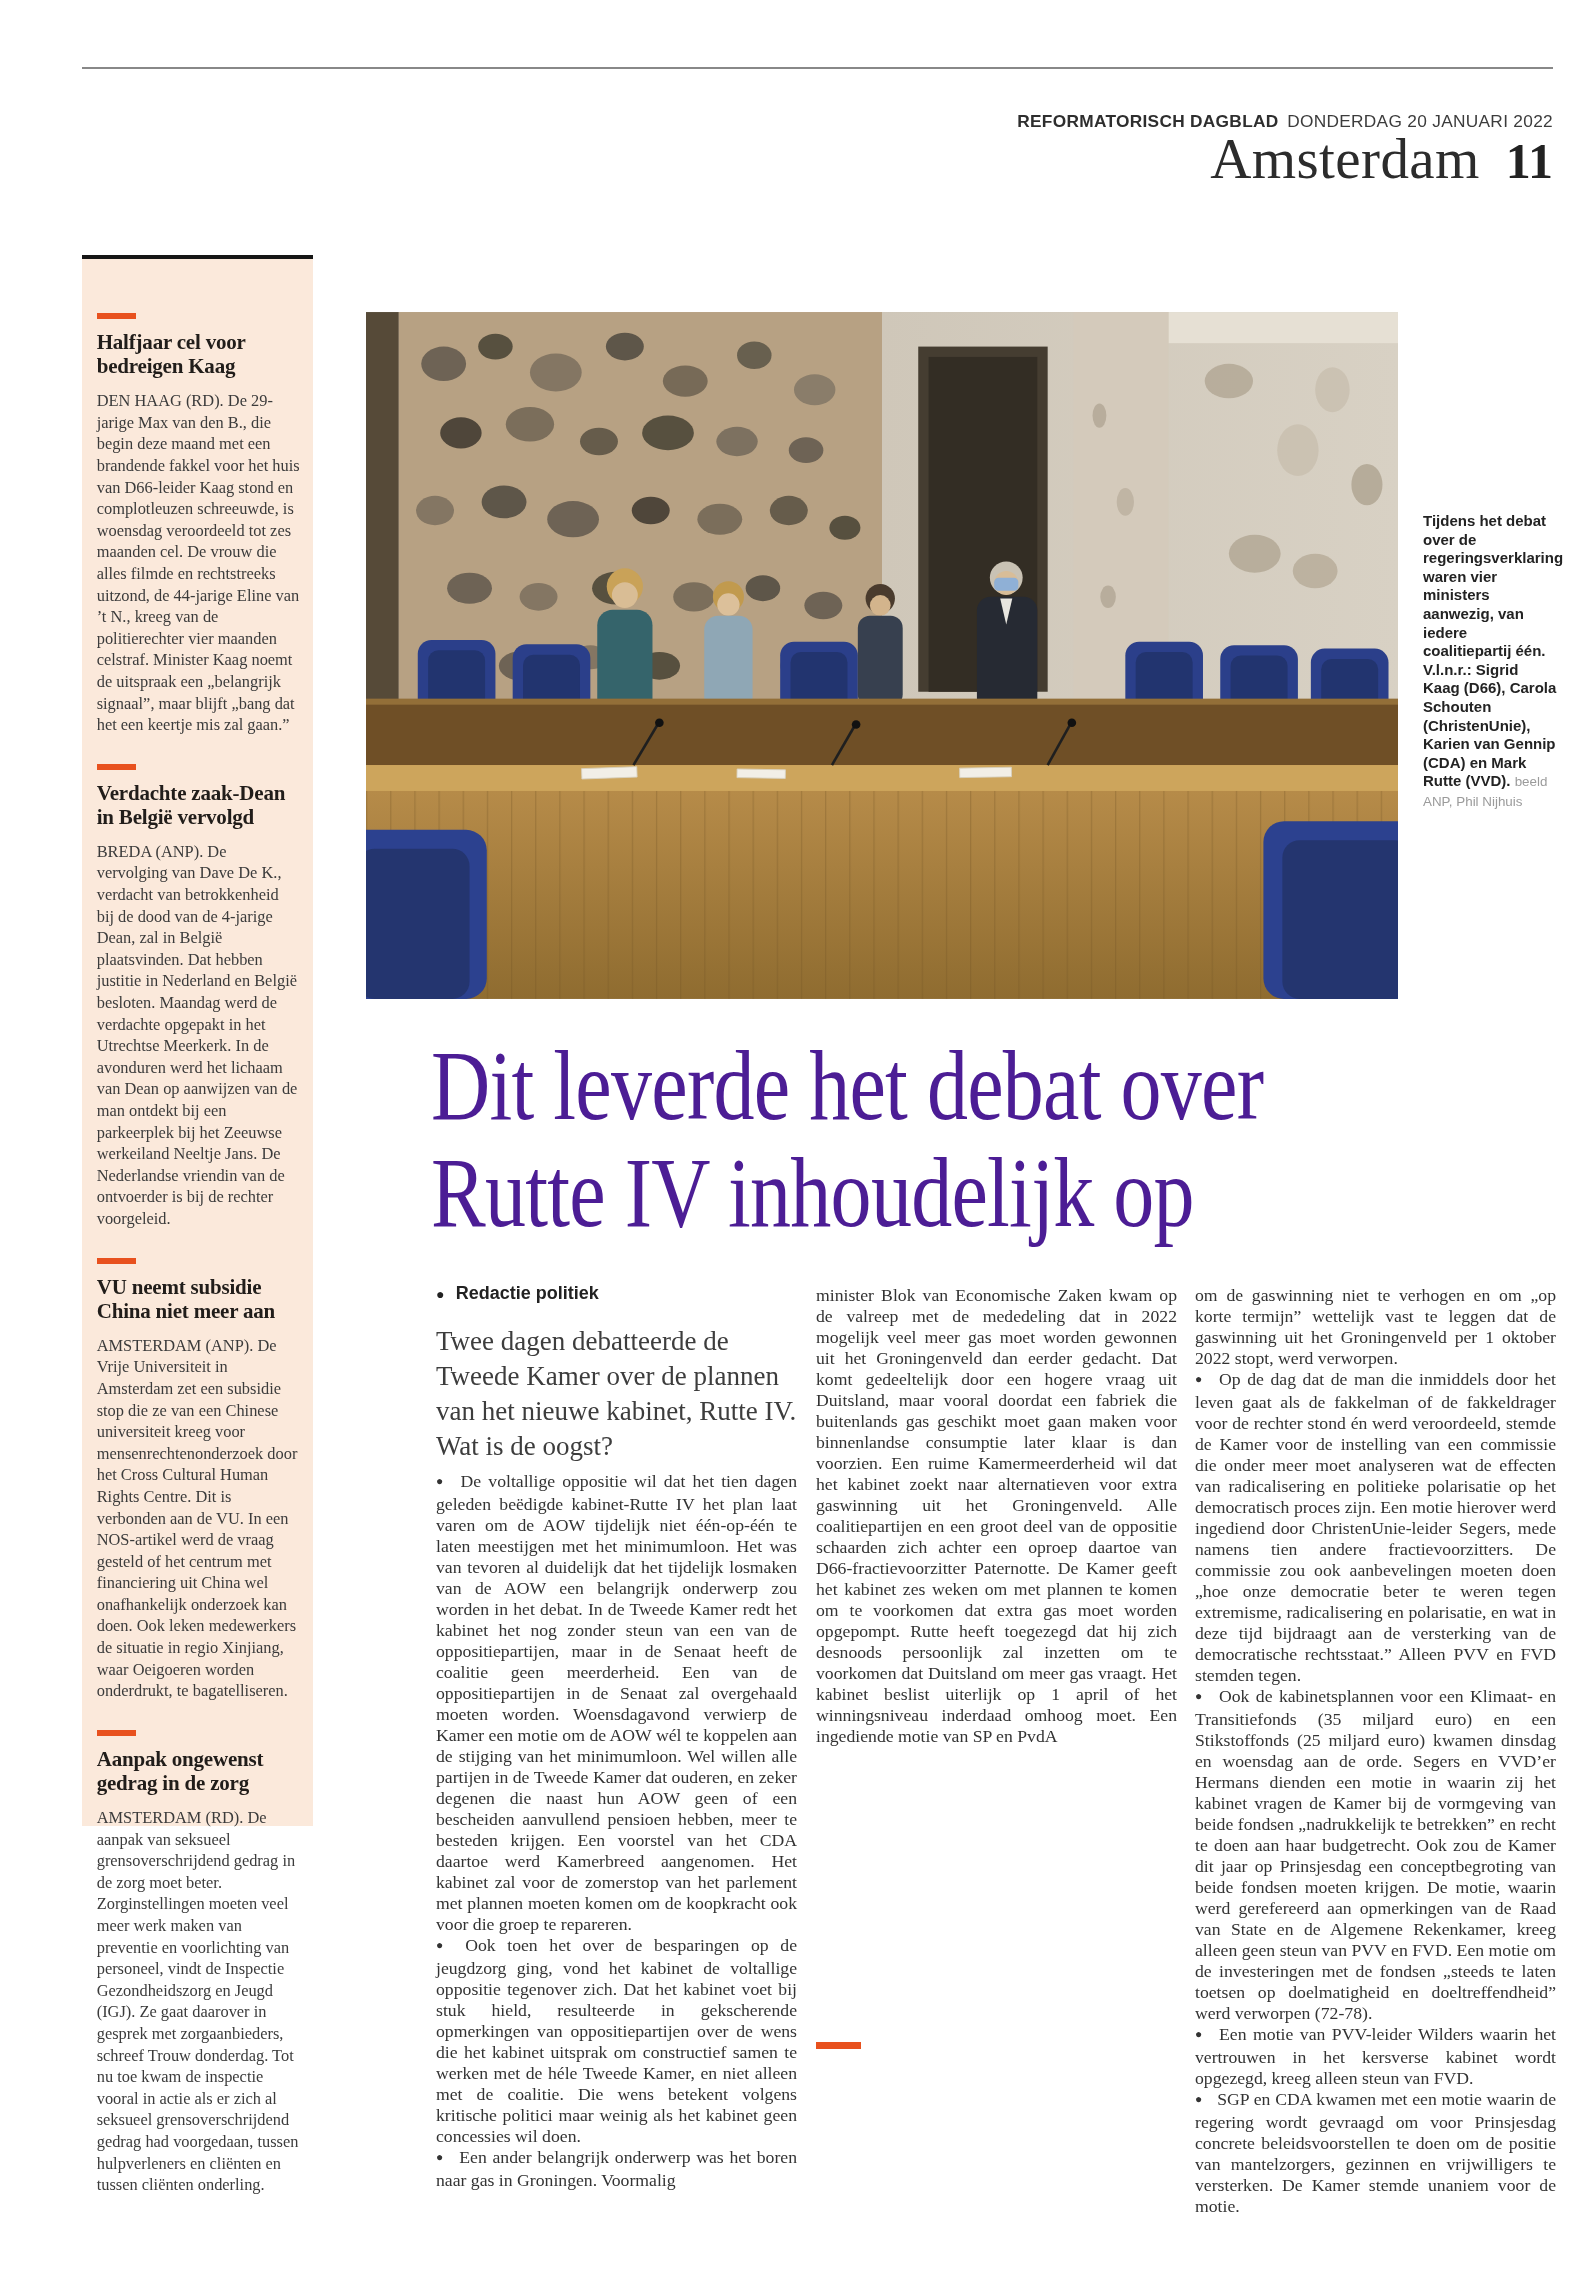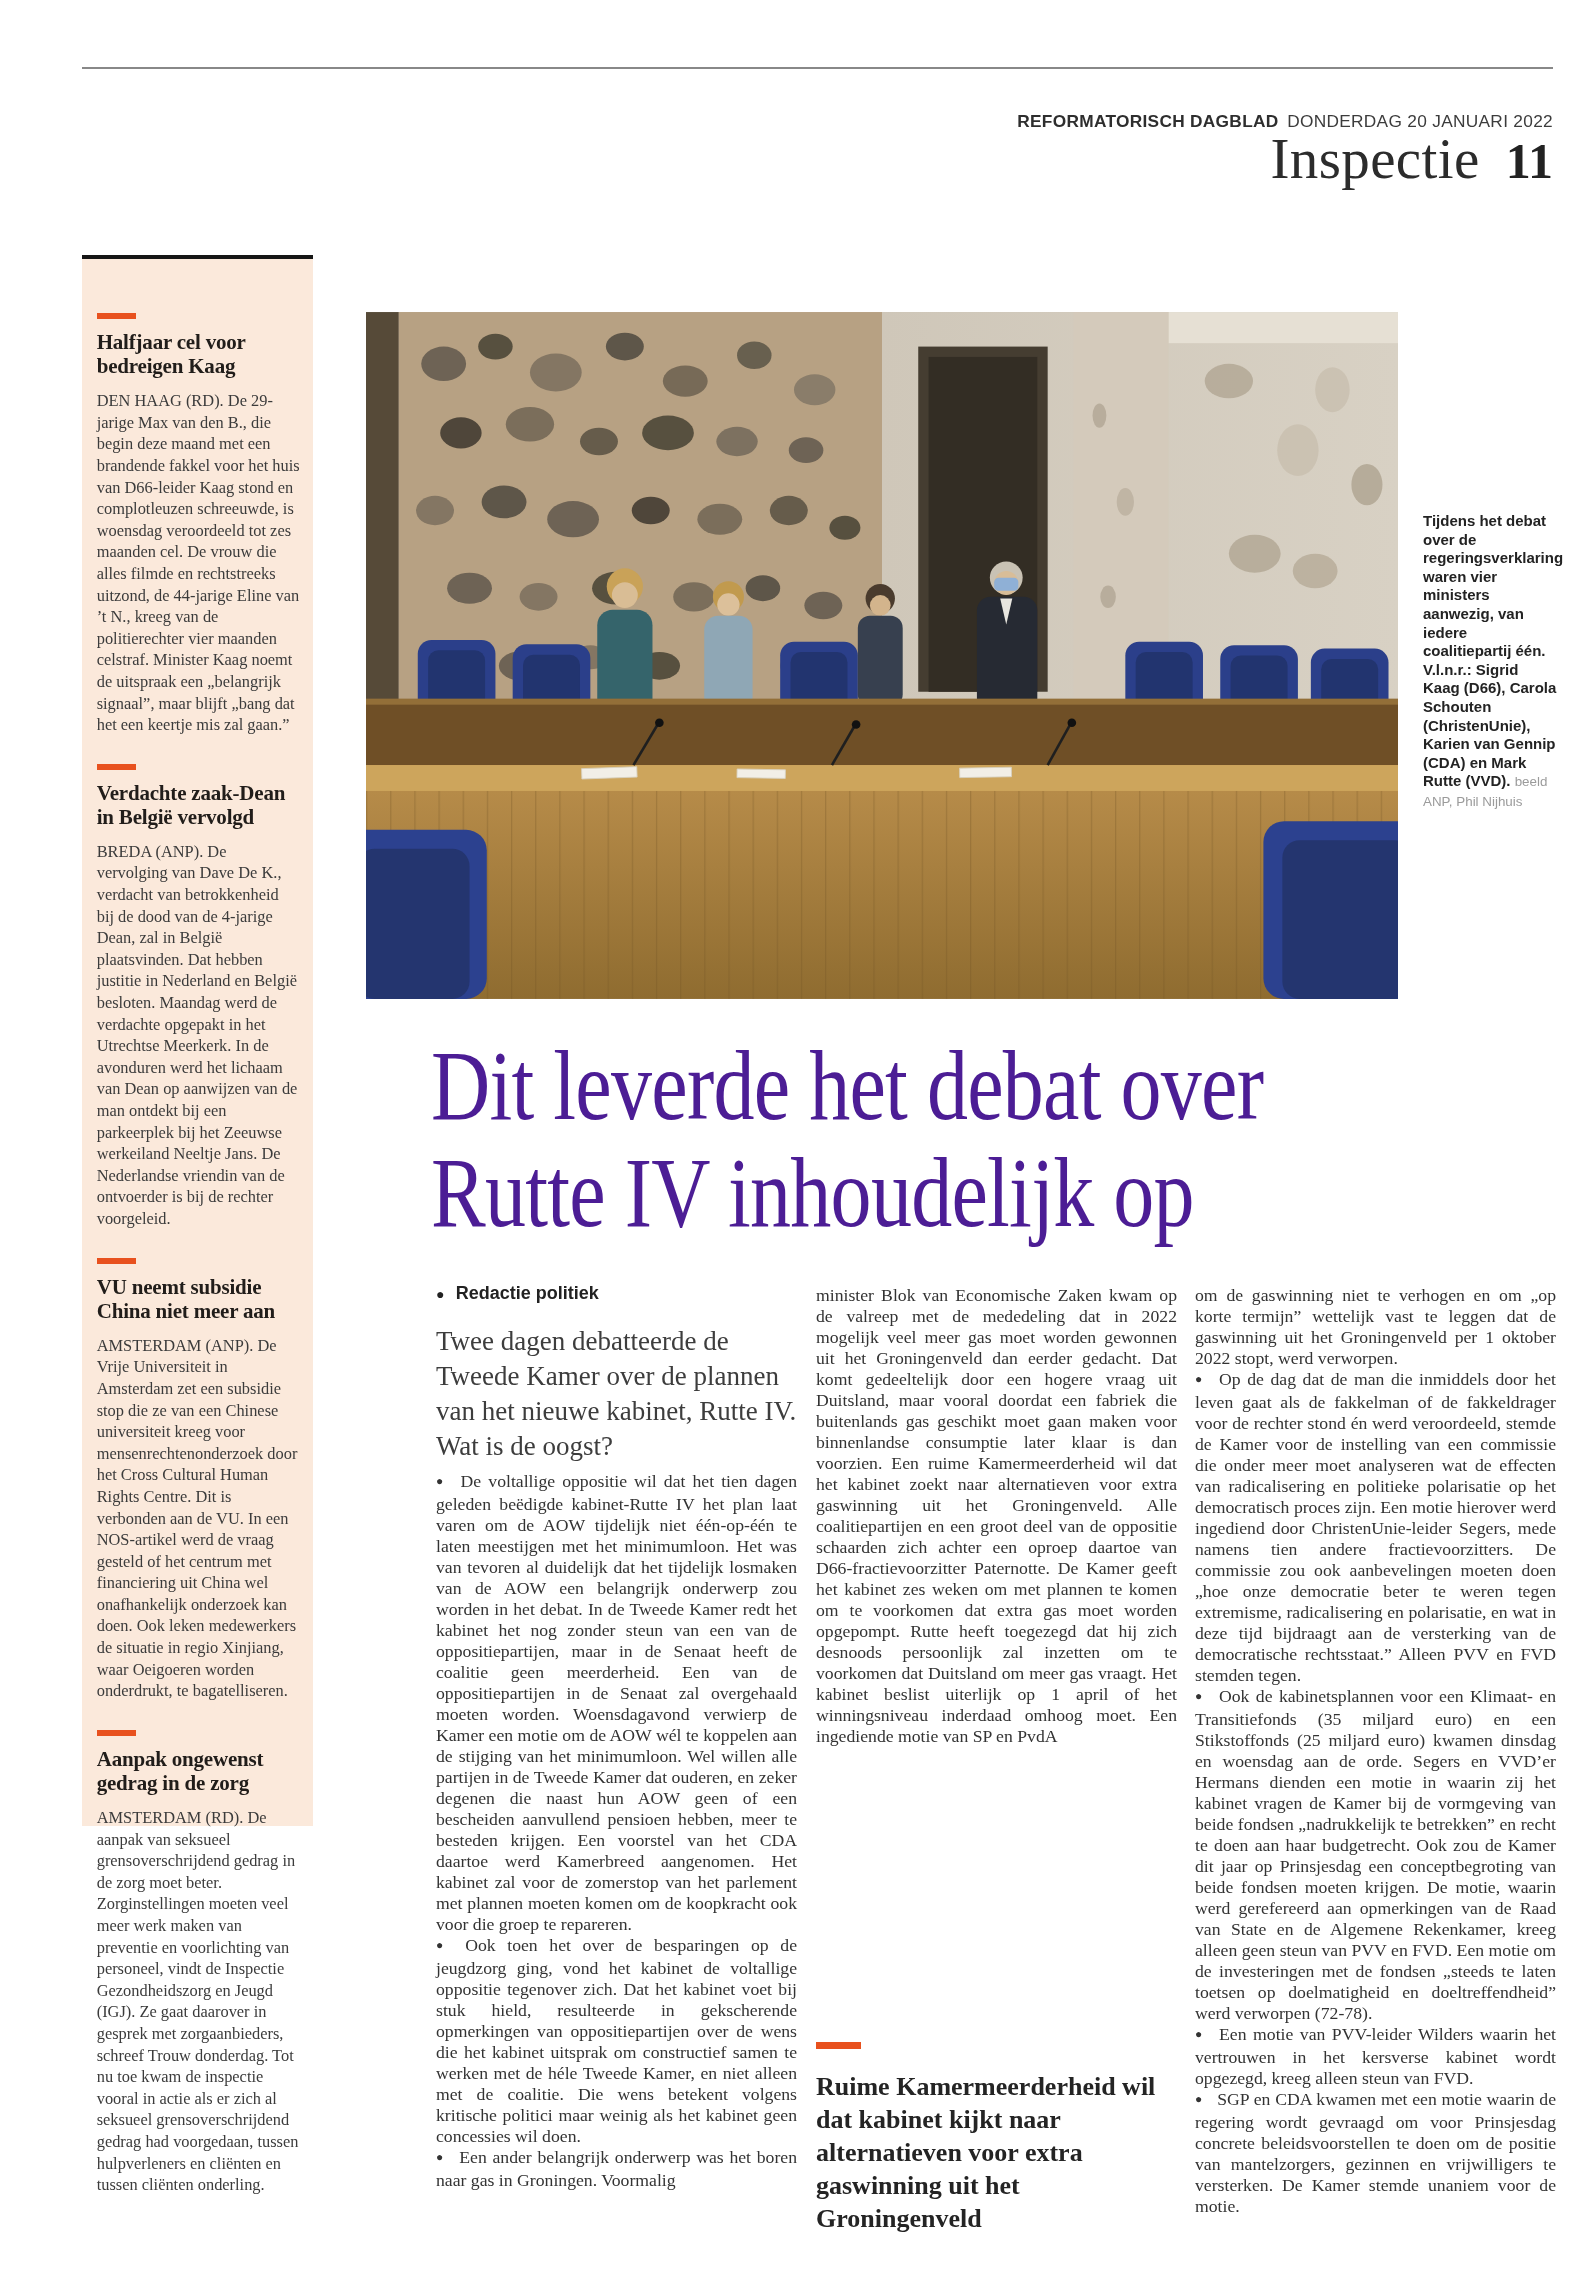--- a/index.html
+++ b/index.html
@@ -55,21 +55,21 @@
 </head>
 <body>
 
 <div class="page">
 
   <div class="abs toprule"></div>
   <div class="abs masthead">
     <span class="paper">REFORMATORISCH DAGBLAD</span><span>DONDERDAG 20 JANUARI 2022</span>
   </div>
   <div class="abs sectionhead">
-    <span class="name">Inspectie</span><span class="num">11</span>
+    <span class="name">Amsterdam</span><span class="num">11</span>
   </div>
 
   <div class="abs sidebar">
     <div class="s-art">
       <div class="dash"></div>
       <h3 class="s-title">Halfjaar cel voor bedreigen Kaag</h3>
       <p class="s-body">DEN HAAG (RD). De 29-jarige Max van den B., die begin deze maand met een brandende fakkel voor het huis van D66-leider Kaag stond en complotleuzen schreeuwde, is woensdag veroordeeld tot zes maanden cel. De vrouw die alles filmde en rechtstreeks uitzond, de 44-jarige Eline van ’t N., kreeg van de politierechter vier maanden celstraf. Minister Kaag noemt de uitspraak een „belangrijk signaal”, maar blijft „bang dat het een keertje mis zal gaan.”</p>
     </div>
     <div class="s-art">
       <div class="dash"></div>
@@ -232,21 +232,20 @@
     <p><span class="b">●</span><span>Ook toen het over de besparingen op de jeugdzorg ging, vond het kabinet de voltallige oppositie tegenover zich. Dat het kabinet voet bij stuk hield, resulteerde in gekscherende opmerkingen van oppositiepartijen over de wens die het kabinet uitsprak om constructief samen te werken met de héle Tweede Kamer, en niet alleen met de coalitie. Die wens betekent volgens kritische politici maar weinig als het kabinet geen concessies wil doen.</span></p>
     <p><span class="b">●</span><span>Een ander belangrijk onderwerp was het boren naar gas in Groningen. Voormalig</span></p>
   </div>
 
   <div class="abs bodycol" id="col2">
     <p><span>minister Blok van Economische Zaken kwam op de valreep met de mededeling dat in 2022 mogelijk veel meer gas moet worden gewonnen uit het Groningenveld dan eerder gedacht. Dat komt gedeeltelijk door een hogere vraag uit Duitsland, maar vooral doordat een fabriek die buitenlands gas geschikt moet gaan maken voor binnenlandse consumptie later klaar is dan voorzien. Een ruime Kamermeerderheid wil dat het kabinet zoekt naar alternatieven voor extra gaswinning uit het Groningenveld. Alle coalitiepartijen en een groot deel van de oppositie schaarden zich achter een oproep daartoe van D66-fractievoorzitter Paternotte. De Kamer geeft het kabinet zes weken om met plannen te komen om te voorkomen dat extra gas moet worden opgepompt. Rutte heeft toegezegd dat hij zich desnoods persoonlijk zal inzetten om te voorkomen dat Duitsland om meer gas vraagt. Het kabinet beslist uiterlijk op 1 april of het winningsniveau inderdaad omhoog moet. Een ingediende motie van SP en PvdA</span></p>
   </div>
 
   <div class="abs pullquote">
     <div class="dash"></div>
-    <div class="pq-text">Ruime Kamermeerderheid wil dat kabinet kijkt naar alternatieven voor extra gaswinning uit het Groningenveld</div>
   </div>
 
   <div class="abs bodycol" id="col3">
     <p><span>om de gaswinning niet te verhogen en om „op korte termijn” wettelijk vast te leggen dat de gaswinning uit het Groningenveld per 1 oktober 2022 stopt, werd verworpen.</span></p>
     <p><span class="b">●</span><span>Op de dag dat de man die inmiddels door het leven gaat als de fakkelman of de fakkeldrager voor de rechter stond én werd veroordeeld, stemde de Kamer voor de instelling van een commissie die onder meer moet analyseren wat de effecten van radicalisering en politieke polarisatie op het democratisch proces zijn. Een motie hierover werd ingediend door ChristenUnie-leider Segers, mede namens tien andere fractievoorzitters. De commissie zou ook aanbevelingen moeten doen „hoe onze democratie beter te weren tegen extremisme, radicalisering en polarisatie, en wat in deze tijd bijdraagt aan de versterking van de democratische rechtsstaat.” Alleen PVV en FVD stemden tegen.</span></p>
     <p><span class="b">●</span><span>Ook de kabinetsplannen voor een Klimaat- en Transitiefonds (35 miljard euro) en een Stikstoffonds (25 miljard euro) kwamen dinsdag en woensdag aan de orde. Segers en VVD’er Hermans dienden een motie in waarin zij het kabinet vragen de Kamer bij de vormgeving van beide fondsen „nadrukkelijk te betrekken” en recht te doen aan haar budgetrecht. Ook zou de Kamer dit jaar op Prinsjesdag een conceptbegroting van beide fondsen moeten krijgen. De motie, waarin werd gerefereerd aan opmerkingen van de Raad van State en de Algemene Rekenkamer, kreeg alleen geen steun van PVV en FVD. Een motie om de investeringen met de fondsen „steeds te laten toetsen op doelmatigheid en doeltreffendheid” werd verworpen (72-78).</span></p>
     <p><span class="b">●</span><span>Een motie van PVV-leider Wilders waarin het vertrouwen in het kersverse kabinet wordt opgezegd, kreeg alleen steun van FVD.</span></p>
     <p><span class="b">●</span><span>SGP en CDA kwamen met een motie waarin de regering wordt gevraagd om voor Prinsjesdag concrete beleidsvoorstellen te doen om de positie van mantelzorgers, gezinnen en vrijwilligers te versterken. De Kamer stemde unaniem voor de motie.</span></p>
   </div>
 

